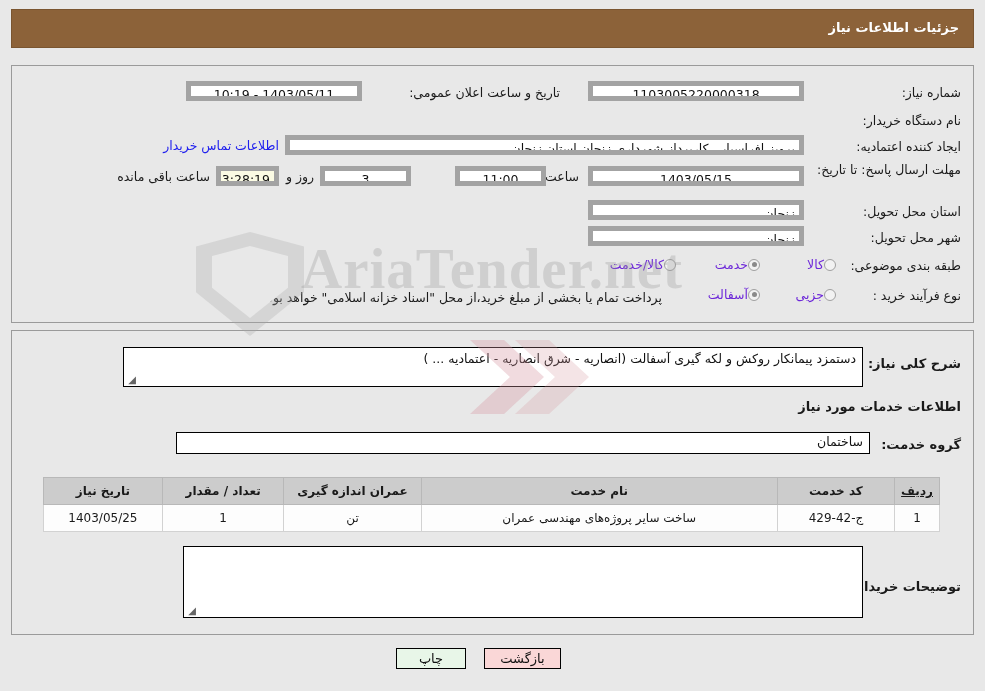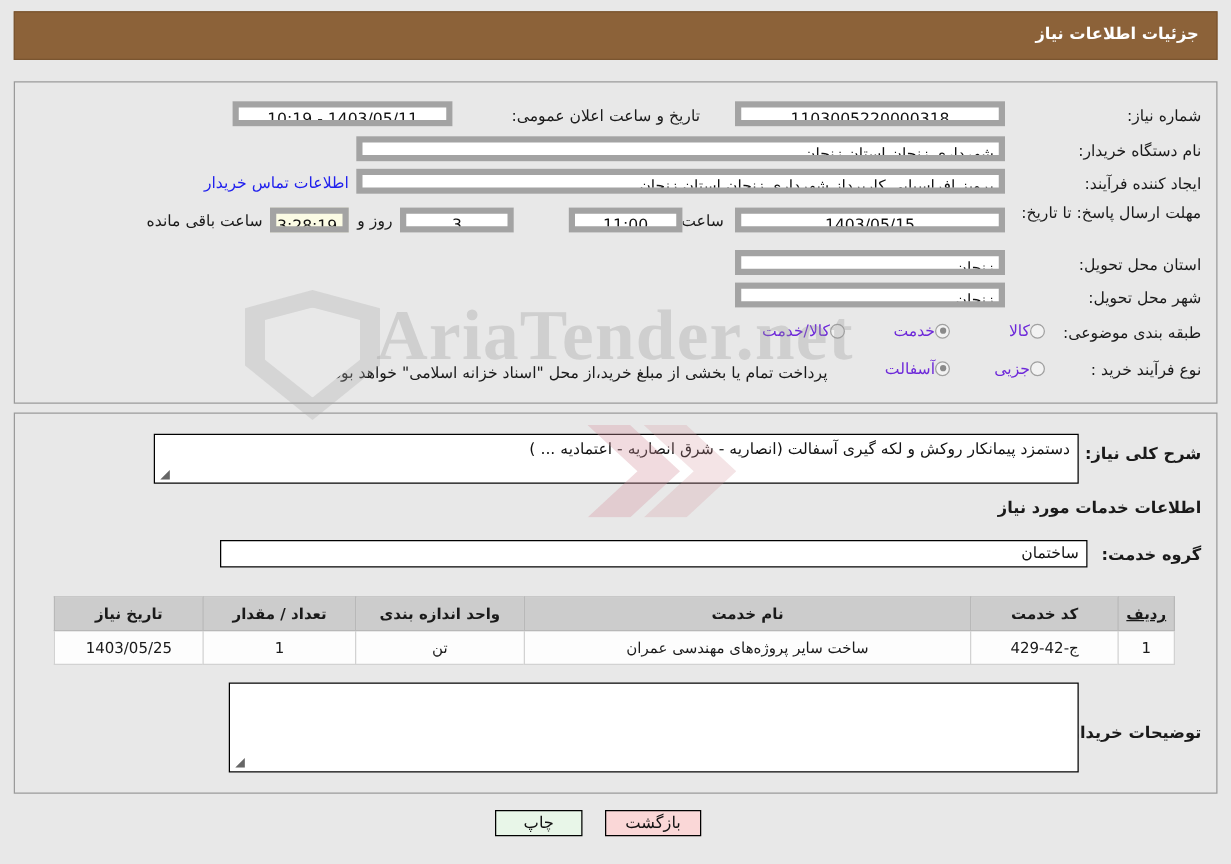--- a/index.html
+++ b/index.html
@@ -272,23 +272,22 @@
 
   <div class="panel" id="panel-top">
 
     <div class="lbl" style="right:12px; top:19px;">شماره نیاز:</div>
     <div class="fld center" style="right:169px; top:15px; width:216px;">1103005220000318</div>
 
     <div class="lbl" style="right:413px; top:19px;">تاریخ و ساعت اعلان عمومی:</div>
     <div class="fld center" style="right:611px; top:15px; width:176px;">1403/05/11 - 10:19</div>
 
     <div class="lbl" style="right:12px; top:47px;">نام دستگاه خریدار:</div>
-    <div class="fld right" style="right:169px; top:43px; width:519px;">شهرداری زنجان استان زنجان</div>
-
-    <div class="lbl" style="right:12px; top:73px;">ایجاد کننده فرآیند:</div>
+
+    <div class="lbl" style="right:12px; top:73px;">ایجاد کننده اعتمادیه:</div>
     <div class="fld right" style="right:169px; top:69px; width:519px;">پرویز افراسیابی کاربرداز شهرداری زنجان استان زنجان</div>
     <div class="link" style="right:694px; top:72px;">اطلاعات تماس خریدار</div>
 
     <div class="lbl" style="right:12px; top:96px; width:140px;">مهلت ارسال پاسخ: تا تاریخ:</div>
     <div class="fld center" style="right:169px; top:100px; width:216px;">1403/05/15</div>
     <div class="plaintext" style="right:394px; top:103px;">ساعت</div>
     <div class="fld center" style="right:427px; top:100px; width:91px;">11:00</div>
     <div class="fld center" style="right:562px; top:100px; width:91px;">3</div>
     <div class="plaintext" style="right:659px; top:103px;">روز و</div>
     <div class="fld center yellow" style="right:694px; top:100px; width:63px;">23:28:19</div>
@@ -343,21 +342,21 @@
     <div class="ta" style="right:103px; top:101px; width:694px; height:22px; padding-top:1px;">
       <span>ساختمان</span>
     </div>
 
     <table class="tbl" style="right:33px; top:146px; width:897px;">
       <thead>
         <tr>
           <th style="width:32px;text-decoration:underline;">ردیف</th>
           <th style="width:118px;">کد خدمت</th>
           <th style="width:385px;">نام خدمت</th>
-          <th style="width:128px;">واحد اندازه بندی</th>
+          <th style="width:128px;">عمران اندازه گیری</th>
           <th style="width:118px;">تعداد / مقدار</th>
           <th style="width:116px;">تاریخ نیاز</th>
         </tr>
       </thead>
       <tbody>
         <tr>
           <td>1</td>
           <td>ج-42-429</td>
           <td>ساخت سایر پروژه‌های مهندسی عمران</td>
           <td>تن</td>

